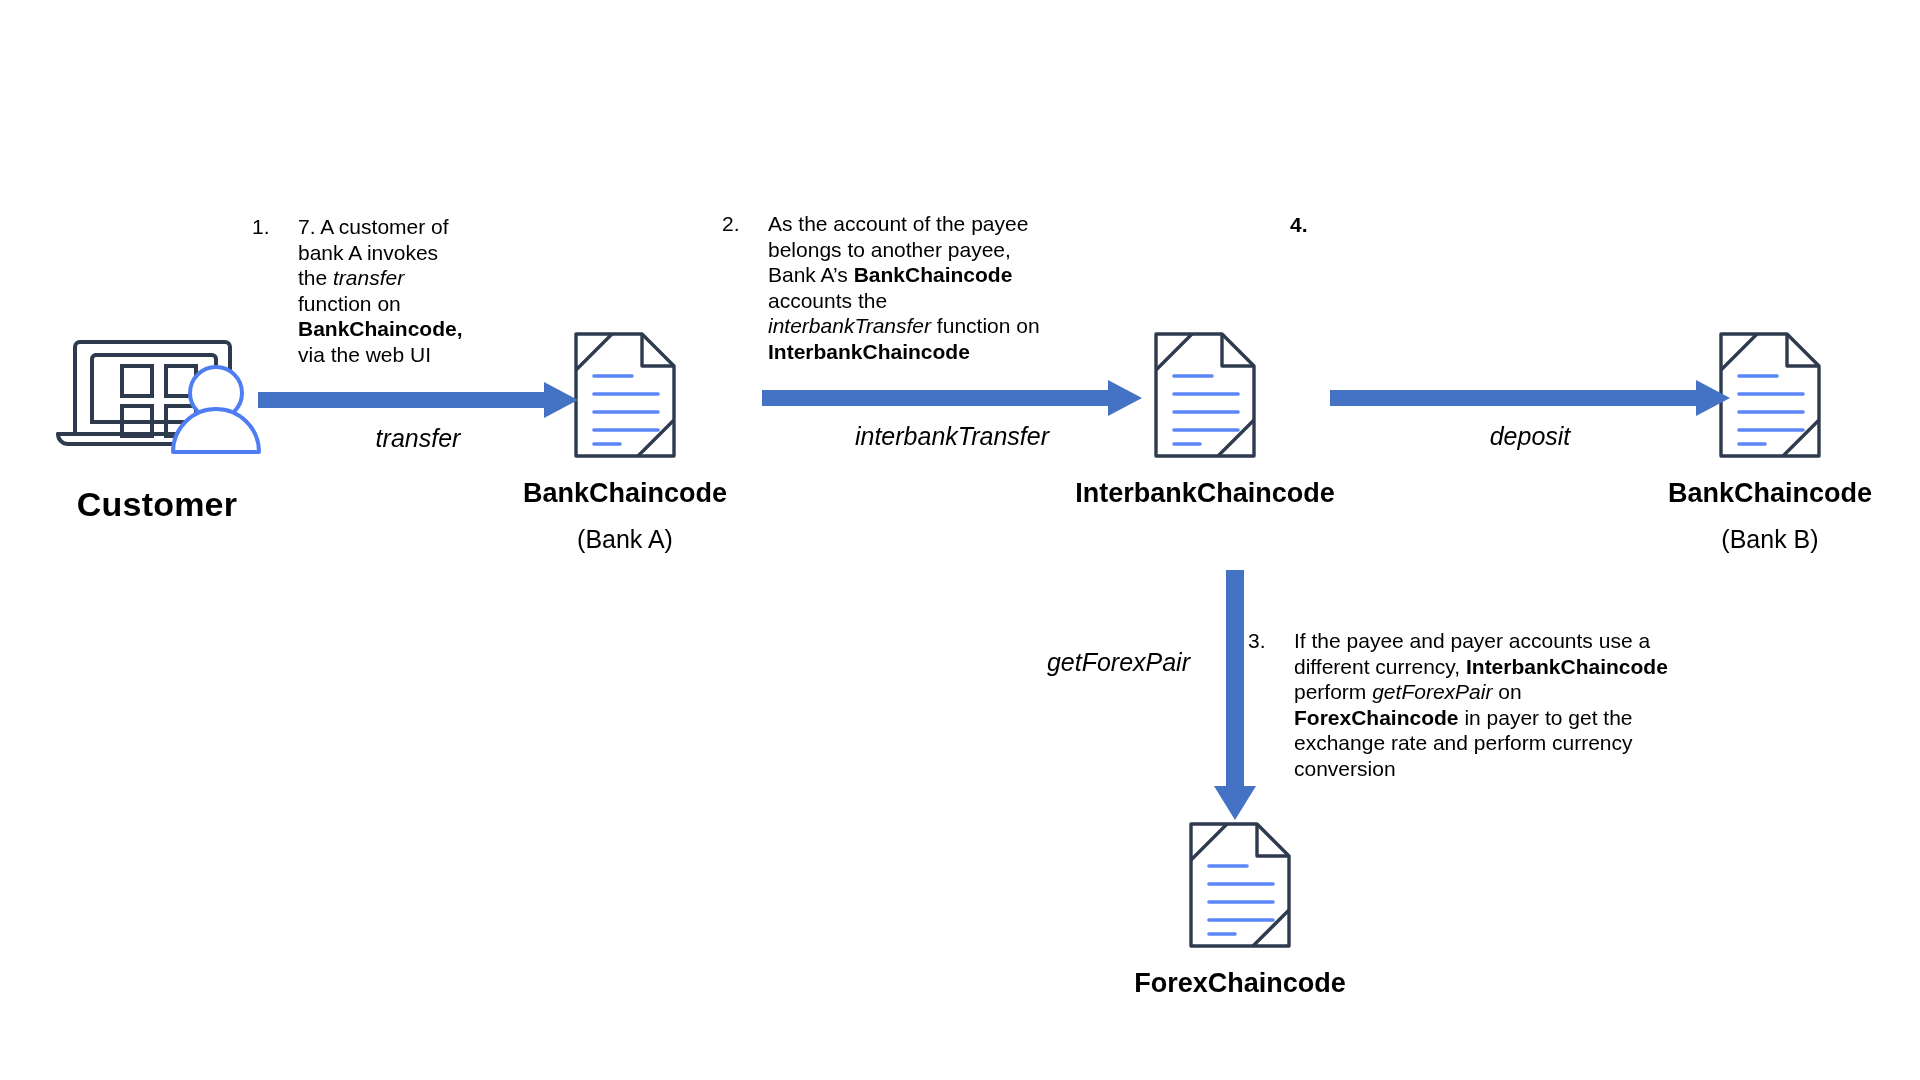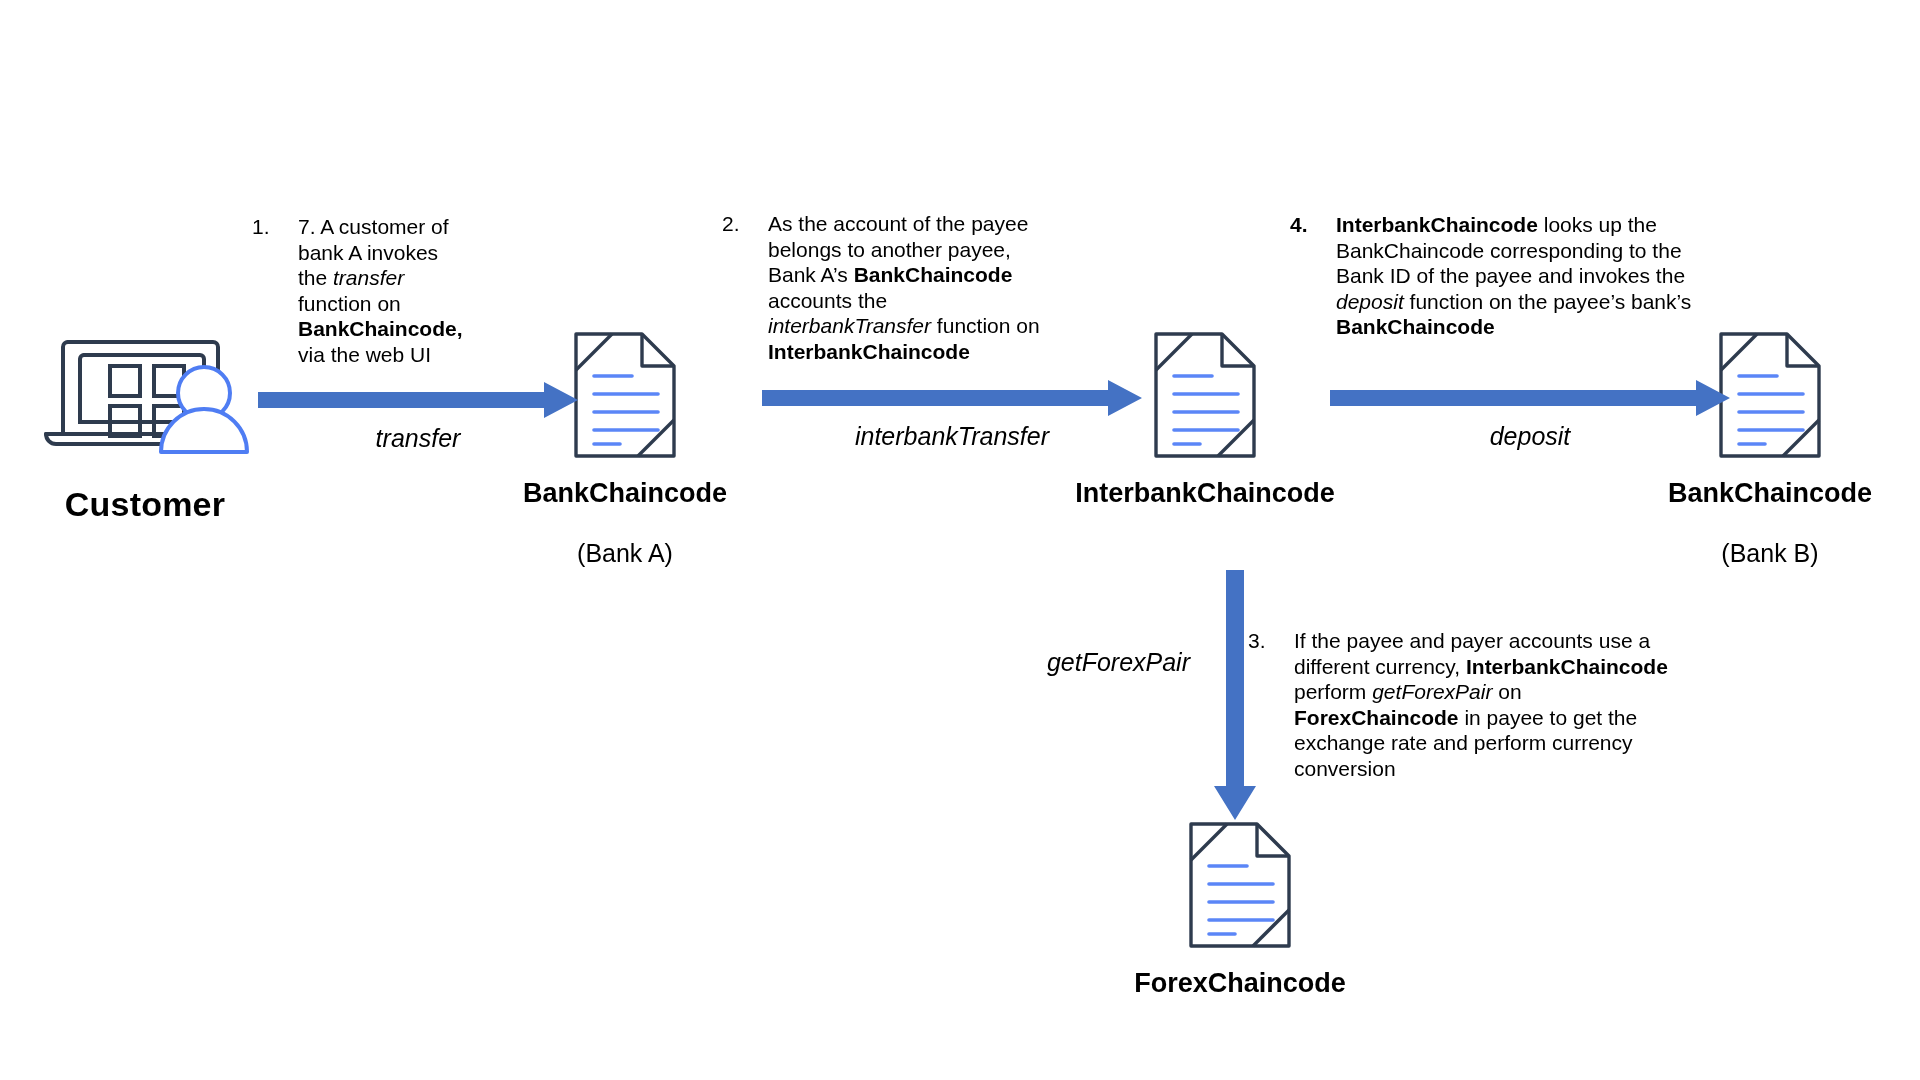--- a/index.html
+++ b/index.html
@@ -56,26 +56,26 @@
     font-weight: bold;
     white-space: nowrap;
   }
   .entity .subcaption {
     text-align: center;
     white-space: nowrap;
     font-weight: normal;
   }
 
   
-  #entity-customer { left: 0px; top: 330px; width: 290px; }
+  #entity-customer { left: 12px; top: 330px; width: 290px; }
   #entity-customer .caption { font-size: 34px; margin-top: 26px; letter-spacing: .2px; }
 
   
   .doc-entity .caption { font-size: 27px; margin-top: 18px; }
-  .doc-entity .subcaption { font-size: 25px; margin-top: 30px; }
+  .doc-entity .subcaption { font-size: 25px; margin-top: 16px; }
 
   #entity-bank-a     { left: 450px;  top: 330px; width: 350px; }
   #entity-interbank  { left: 1020px; top: 330px; width: 370px; }
   #entity-bank-b     { left: 1610px; top: 330px; width: 320px; }
   #entity-forex      { left: 1100px; top: 820px; width: 280px; }
 
   
   .arrow { position: absolute; }
   .arrow .lbl {
     position: absolute;
@@ -105,26 +105,25 @@
     <span class="body"><span>7. A customer of bank A invokes the </span><i>transfer</i><span> function on </span><b>BankChaincode,</b><span> via the web UI</span></span>
   </div>
 
   <div class="note" id="note-2">
     <span class="num">2.</span>
     <span class="body"><span>As the account of the payee belongs to another payee, Bank A’s </span><b>BankChaincode</b><span> accounts the </span><i>interbankTransfer</i><span>  function on </span><b>InterbankChaincode</b></span>
   </div>
 
   <div class="note" id="note-4">
     <span class="num bold">4.</span>
-    <span class="body"><b>InterbankChaincode</b><span> looks up the BankChaincode corresponding to the Bank ID of the payee and invokes the </span><i>deposit</i><span> function on the payee’s bank’s </span><b>BankChaincode</b></span>
   </div>
 
   <div class="note" id="note-3">
     <span class="num">3.</span>
-    <span class="body"><span>If the payee and payer accounts use a different currency, </span><b>InterbankChaincode</b><span> perform </span><i>getForexPair</i><span> on </span><b>ForexChaincode</b><span> in payee to get the exchange rate and perform currency conversion</span></span>
+    <span class="body"><span>If the payee and payer accounts use a different currency, </span><b>InterbankChaincode</b><span> perform </span><i>getForexPair</i><span> on </span><b>ForexChaincode</b><span> in payer to get the exchange rate and perform currency conversion</span></span>
   </div>
 
   <div class="entity" id="entity-customer">
     <svg width="290" height="125" viewBox="0 0 290 125">
 
       <path d="M68 12 H213 a5 5 0 0 1 5 5 V92" fill="none" stroke="#2E3B4E" stroke-width="4" stroke-linecap="round"></path>
       <path d="M68 12 a5 5 0 0 0 -5 5 V104" fill="none" stroke="#2E3B4E" stroke-width="4" stroke-linecap="round"></path>
 
       <path d="M84 25 H200 a4 4 0 0 1 4 4 V66" fill="none" stroke="#2E3B4E" stroke-width="4" stroke-linecap="round"></path>
       <path d="M84 25 a4 4 0 0 0 -4 4 V92 H176" fill="none" stroke="#2E3B4E" stroke-width="4" stroke-linecap="round"></path>

